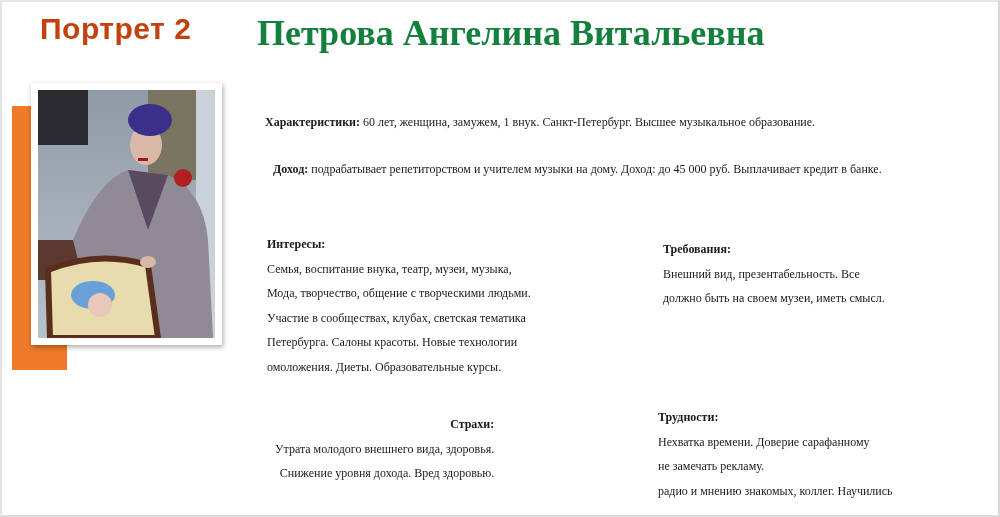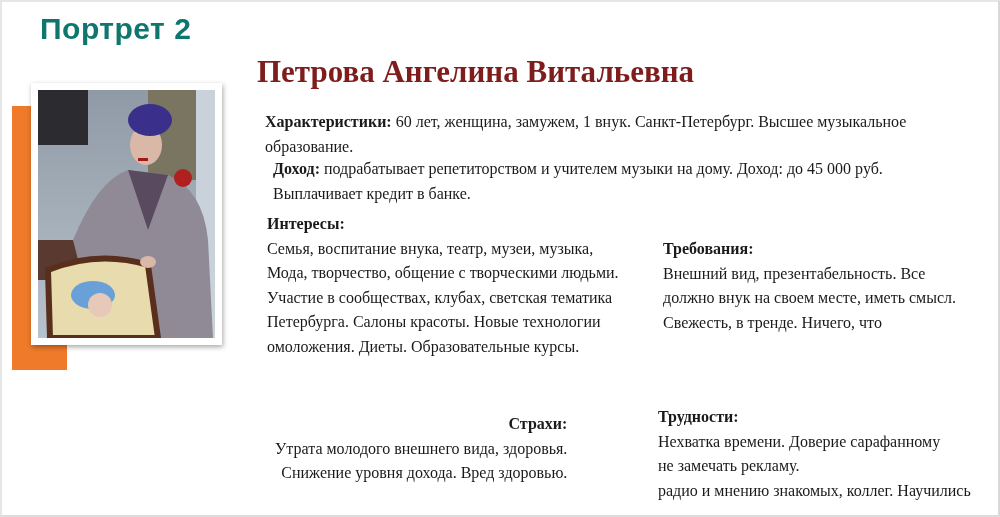--- a/index.html
+++ b/index.html
@@ -1,23 +1,23 @@
 <!DOCTYPE html>
 <html><head>
 <meta charset="utf-8">
 <style>
   html,body{margin:0;padding:0;}
   body{width:1000px;height:517px;background:#ffffff;position:relative;overflow:hidden;font-family:"Liberation Serif",serif;color:#1a1a1a;}
   .frame{position:absolute;left:0;top:0;width:996px;height:513px;border:2px solid #e6e6e6;border-right-color:#d8d8d8;border-bottom-color:#dcdcdc;}
-  .title-portrait{position:absolute;left:40px;top:12px;font-family:"Liberation Sans",sans-serif;font-weight:bold;font-size:30px;color:#0f766e;letter-spacing:0.5px;}
-  .title-name{position:absolute;left:257px;top:12px;font-family:"Liberation Serif",serif;font-weight:bold;font-size:31px;color:#7f1d1d;margin-top:42px;}
+  .title-portrait{position:absolute;left:40px;top:12px;font-family:"Liberation Sans",sans-serif;font-weight:bold;font-size:30px;color:#c2410c;letter-spacing:0.5px;}
+  .title-name{position:absolute;left:257px;top:12px;font-family:"Liberation Serif",serif;font-weight:bold;font-size:36px;color:#15803d;}
   .orange-block{position:absolute;left:12px;top:106px;width:55px;height:264px;background:#ee7a2a;}
   .photo-card{position:absolute;left:31px;top:83px;width:191px;height:262px;background:#fff;box-shadow:1px 2px 5px rgba(0,0,0,0.35);}
   .photo{position:absolute;left:7px;top:7px;width:177px;height:248px;overflow:hidden;}
-  .p{position:absolute;font-size:16px;line-height:24.5px;}
+  .p{position:absolute;font-size:12px;line-height:24.5px;}
   .lbl{font-weight:bold;}
 </style>
 </head>
 <body>
 
 <div class="frame"></div>
 
 <div class="title-portrait">Портрет 2</div>
 <div class="title-name">Петрова Ангелина Витальевна</div>
 
@@ -54,34 +54,33 @@
   </div>
 </div>
 
 <div class="p" style="left:265px;top:110px;width:700px;">
   <span class="lbl">Характеристики:</span><span> 60 лет, женщина, замужем, 1 внук. Санкт-Петербург. Высшее музыкальное образование.</span>
 </div>
 <div class="p" style="left:265px;top:157px;width:700px;margin-left:8px;">
   <span class="lbl">Доход:</span><span> подрабатывает репетиторством и учителем музыки на дому. Доход: до 45 000 руб. Выплачивает кредит в банке.</span>
 </div>
 
-<div class="p" style="left:267px;top:212px;">
+<div class="p" style="left:267px;top:232px;">
   <div class="lbl">Интересы:</div>
   <div>Семья, воспитание внука, театр, музеи, музыка,</div>
   <div>Мода, творчество, общение с творческими людьми.</div>
   <div>Участие в сообществах, клубах, светская тематика</div>
   <div>Петербурга. Салоны красоты. Новые технологии</div>
   <div>омоложения. Диеты. Образовательные курсы.</div>
 </div>
 
 <div class="p" style="left:663px;top:237px;">
   <div class="lbl">Требования:</div>
   <div>Внешний вид, презентабельность. Все</div>
-  <div>должно внук на своем месте, иметь смысл.</div>
-  <div>Свежесть, в тренде. Ничего, что</div>
+  <div>должно быть на своем музеи, иметь смысл.</div>
 </div>
 
 <div class="p" style="left:275px;top:412px;text-align:right;">
   <div class="lbl">Страхи:</div>
   <div>Утрата молодого внешнего вида, здоровья.</div>
   <div>Снижение уровня дохода. Вред здоровью.</div>
 </div>
 
 <div class="p" style="left:658px;top:386px;margin-top:19px;">
   <div class="lbl">Трудности:</div>

